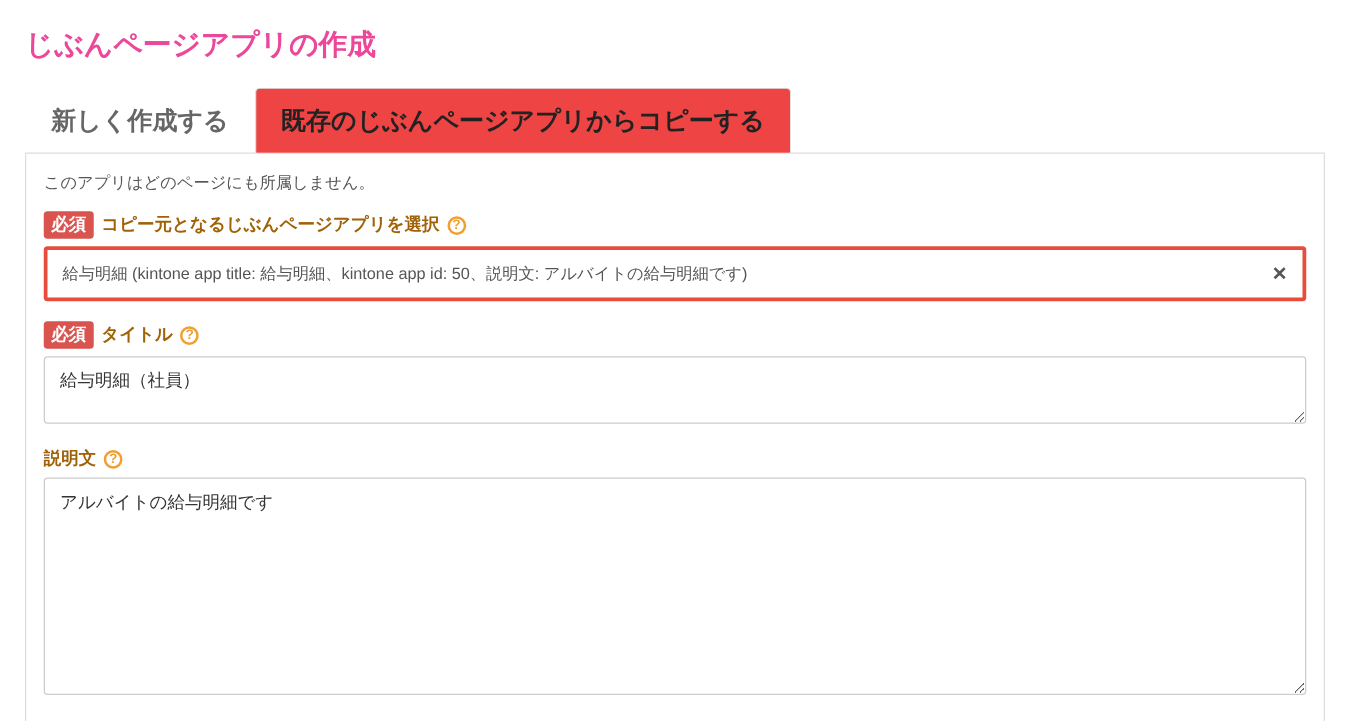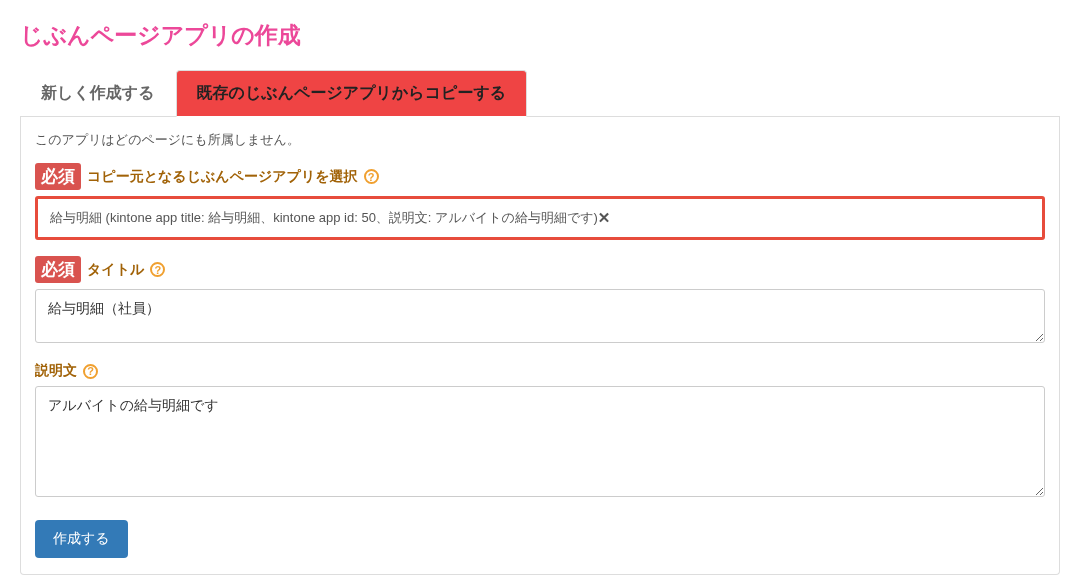--- a/index.html
+++ b/index.html
@@ -1,33 +1,33 @@
 <!DOCTYPE html>
 <html><head>
   <meta charset="utf-8">
   <style>
     * { box-sizing: border-box; margin: 0; padding: 0; }
     body { font-family: -apple-system, BlinkMacSystemFont, "Segoe UI", "Hiragino Sans", Meiryo, sans-serif; font-size: 14px; color: #333; background: #fff; padding: 20px; }
     .page-title { font-size: 23px; font-weight: bold; margin-bottom: 18px; color: #ec4899; }
     .tabs { display: flex; border-bottom: 1px solid #ddd; position: relative; z-index: 0; }
-    .tab { padding: 12px 20px; cursor: pointer; color: #666; font-size: 16px; border: 1px solid transparent; border-bottom: none; position: relative; top: 1px; font-weight: bold; }
+    .tab { padding: 12px 20px; cursor: pointer; color: #666; font-size: 20px; border: 1px solid transparent; border-bottom: none; position: relative; top: 1px; font-weight: bold; }
     .tab.active { border: 1px solid #ddd; border-bottom: 1px solid #fff; border-radius: 4px 4px 0 0; color: #222; font-weight: bold; background: #ef4444; }
     .tab-content { border: 1px solid #ddd; border-top: none; border-radius: 0 0 4px 4px; padding: 14px 14px 16px 14px; }
     .notice { color: #555; font-size: 13px; margin-bottom: 14px; }
     .field-block { margin-bottom: 16px; }
     .field-label-row { display: flex; align-items: center; gap: 6px; margin-bottom: 6px; }
-    .required-badge { background: #d9534f; color: #fff; font-size: 17px; font-weight: bold; padding: 2px 6px 2px 6px; border-radius: 3px; }
+    .required-badge { background: #d9534f; color: #fff; font-size: 14px; font-weight: bold; padding: 2px 6px 2px 6px; border-radius: 3px; }
     .field-label { font-weight: bold; color: #a16207; font-size: 14px; }
     .help-icon { width: 15px; height: 15px; display: inline-flex; align-items: center; justify-content: center; border: 2px solid #f0a030; color: #f0a030; border-radius: 50%; font-size: 11px; font-weight: bold; cursor: pointer; }
-    .select-box { border: 3px solid #e74c3c; border-radius: 3px; padding: 10px 12px; display: flex; justify-content: flex-start; align-items: center; background: #fff; }
+    .select-box { border: 3px solid #e74c3c; border-radius: 3px; padding: 10px 12px; display: flex; justify-content: space-between; align-items: center; background: #fff; }
     .select-text { color: #555; font-size: 13px; }
     .clear-icon { cursor: pointer; color: #555; font-weight: bold; font-size: 15px; }
     textarea.input { width: 100%; border: 1px solid #ccc; border-radius: 3px; padding: 10px 12px; font-size: 14px; font-family: inherit; resize: vertical; color: #333; }
     #title-input { height: 54px; }
-    #desc-input { height: 111px; }
+    #desc-input { height: 174px; }
     .submit-btn { background: #337ab7; color: #fff; border: none; border-radius: 4px; padding: 10px 18px; font-size: 14px; cursor: pointer; margin-top: 4px; }
   </style>
 </head>
 <body>
 
 <h2 class="page-title">じぶんページアプリの作成</h2>
 
 <div class="tabs">
   <div class="tab">新しく作成する</div>
   <div class="tab active">既存のじぶんページアプリからコピーする</div>

